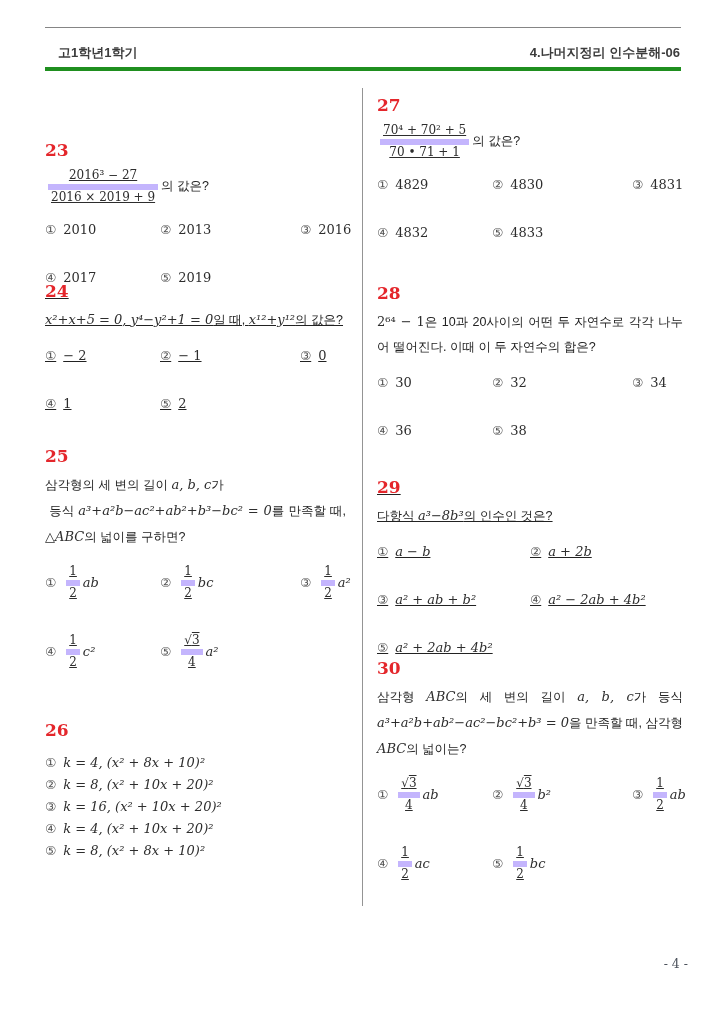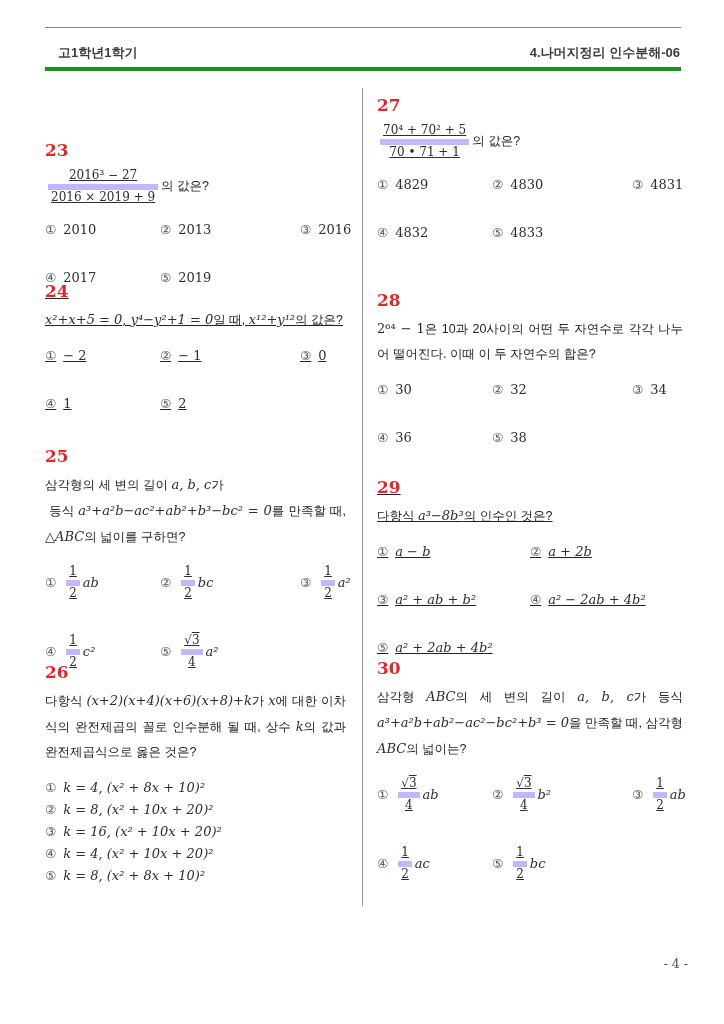--- a/index.html
+++ b/index.html
@@ -80,25 +80,22 @@
           <div class="para"><span class="seg seg-k">&nbsp;등식  </span><span class="seg seg-i">a³+a²b−ac²+ab²+b³−bc² = 0</span><span class="seg seg-k">를 만족할 때, </span><span class="seg seg-i">△ABC</span><span class="seg seg-k">의 넓이를 구하면?</span></div>
         </div>
         <div class="opts c3">
           <div class="opt"><span class="onum">①</span><span class="oval"><span class="frac"><span class="fnum"><span class="seg seg-m">1</span></span><span class="fden"><span class="seg seg-m">2</span></span></span><span class="seg seg-i">ab</span></span></div>
           <div class="opt"><span class="onum">②</span><span class="oval"><span class="frac"><span class="fnum"><span class="seg seg-m">1</span></span><span class="fden"><span class="seg seg-m">2</span></span></span><span class="seg seg-i">bc</span></span></div>
           <div class="opt"><span class="onum">③</span><span class="oval"><span class="frac"><span class="fnum"><span class="seg seg-m">1</span></span><span class="fden"><span class="seg seg-m">2</span></span></span><span class="seg seg-i">a²</span></span></div>
           <div class="opt"><span class="onum">④</span><span class="oval"><span class="frac"><span class="fnum"><span class="seg seg-m">1</span></span><span class="fden"><span class="seg seg-m">2</span></span></span><span class="seg seg-i">c²</span></span></div>
           <div class="opt"><span class="onum">⑤</span><span class="oval"><span class="frac"><span class="fnum"><span class="seg seg-m sqrt"><span class="radix">√</span><span class="ovl">3</span></span></span><span class="fden"><span class="seg seg-m">4</span></span></span><span class="seg seg-i">a²</span></span></div>
         </div>
       </div>
-      <div class="problem" style="top: 662px;">
+      <div class="problem" style="top: 720px;">
         <div class="pnum">26</div>
-        <div class="pbody">
-          <div class="para"><span class="seg seg-k">다항식 </span><span class="seg seg-i">(x+2)(x+4)(x+6)(x+8)+k</span><span class="seg seg-k">가 </span><span class="seg seg-i">x</span><span class="seg seg-k">에 대한 이차식의 완전제곱의 꼴로 인수분해 될 때, 상수 </span><span class="seg seg-i">k</span><span class="seg seg-k">의 값과 완전제곱식으로 옳은 것은?</span></div>
-        </div>
         <div class="opts c1">
           <div class="opt"><span class="onum">①</span><span class="oval"><span class="seg seg-i">k = 4,  (x² + 8x + 10)²</span></span></div>
           <div class="opt"><span class="onum">②</span><span class="oval"><span class="seg seg-i">k = 8,  (x² + 10x + 20)²</span></span></div>
           <div class="opt"><span class="onum">③</span><span class="oval"><span class="seg seg-i">k = 16,  (x² + 10x + 20)²</span></span></div>
           <div class="opt"><span class="onum">④</span><span class="oval"><span class="seg seg-i">k = 4,  (x² + 10x + 20)²</span></span></div>
           <div class="opt"><span class="onum">⑤</span><span class="oval"><span class="seg seg-i">k = 8,  (x² + 8x + 10)²</span></span></div>
         </div>
       </div>
     </div>
   <div class="col col1" id="col1">
@@ -108,21 +105,21 @@
           <div class="para"><span class="frac"><span class="fnum"><span class="seg seg-m">70⁴ + 70² + 5</span></span><span class="fden"><span class="seg seg-m">70 • 71 + 1</span></span></span><span class="seg seg-k">의 값은?</span></div>
         </div>
         <div class="opts c3">
           <div class="opt"><span class="onum">①</span><span class="oval"><span class="seg seg-m">4829</span></span></div>
           <div class="opt"><span class="onum">②</span><span class="oval"><span class="seg seg-m">4830</span></span></div>
           <div class="opt"><span class="onum">③</span><span class="oval"><span class="seg seg-m">4831</span></span></div>
           <div class="opt"><span class="onum">④</span><span class="oval"><span class="seg seg-m">4832</span></span></div>
           <div class="opt"><span class="onum">⑤</span><span class="oval"><span class="seg seg-m">4833</span></span></div>
         </div>
       </div>
-      <div class="problem" style="top: 290px;">
+      <div class="problem" style="top: 283px;">
         <div class="pnum">28</div>
         <div class="pbody">
           <div class="para"><span class="seg seg-m">2⁶⁴ − 1</span><span class="seg seg-k">은 10과 20사이의 어떤 두 자연수로 각각 나누어 떨어진다. 이때 이 두 자연수의 합은?</span></div>
         </div>
         <div class="opts c3">
           <div class="opt"><span class="onum">①</span><span class="oval"><span class="seg seg-m">30</span></span></div>
           <div class="opt"><span class="onum">②</span><span class="oval"><span class="seg seg-m">32</span></span></div>
           <div class="opt"><span class="onum">③</span><span class="oval"><span class="seg seg-m">34</span></span></div>
           <div class="opt"><span class="onum">④</span><span class="oval"><span class="seg seg-m">36</span></span></div>
           <div class="opt"><span class="onum">⑤</span><span class="oval"><span class="seg seg-m">38</span></span></div>

